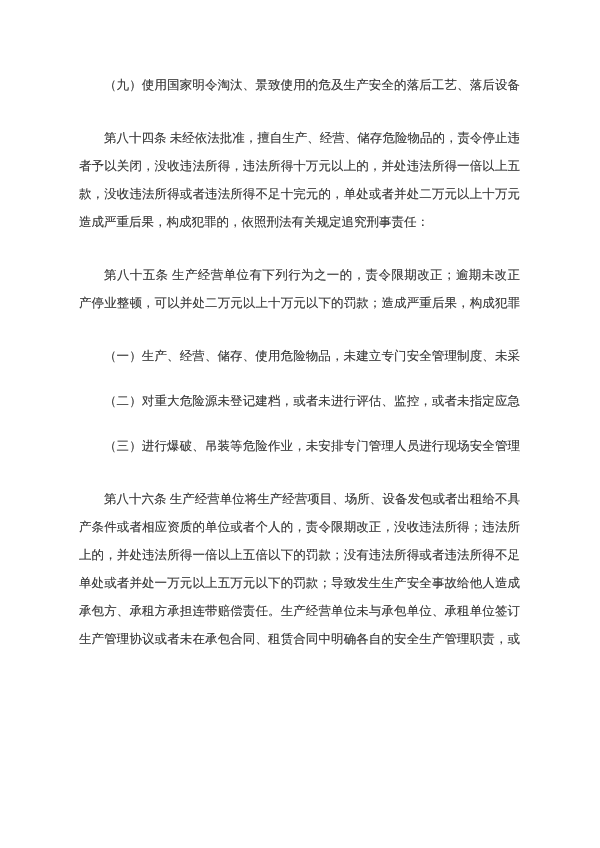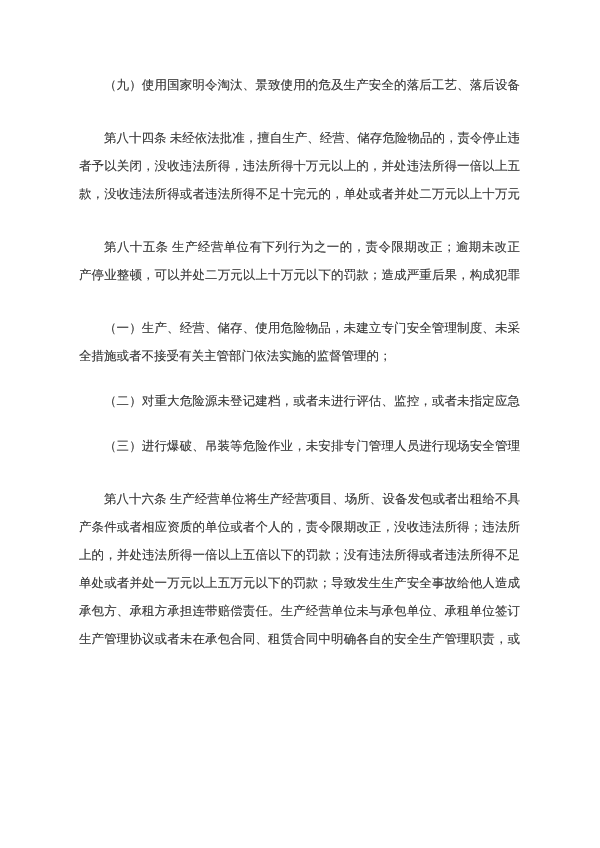--- a/index.html
+++ b/index.html
@@ -54,30 +54,30 @@
   <div class="content">
 
     <div class="para">
       <div class="line">（九）使用国家明令淘汰、景致使用的危及生产安全的落后工艺、落后设备的。</div>
     </div>
 
     <div class="para">
       <div class="line">第八十四条 未经依法批准，擅自生产、经营、储存危险物品的，责令停止违法行为或</div>
       <div class="line">者予以关闭，没收违法所得，违法所得十万元以上的，并处违法所得一倍以上五倍以下的罚</div>
       <div class="line">款，没收违法所得或者违法所得不足十完元的，单处或者并处二万元以上十万元以下的罚款；</div>
+      <div class="line">造成严重后果，构成犯罪的，依照刑法有关规定追究刑事责任：</div>
     </div>
 
     <div class="para">
       <div class="line">第八十五条 生产经营单位有下列行为之一的，责令限期改正；逾期未改正的，责令停</div>
       <div class="line">产停业整顿，可以并处二万元以上十万元以下的罚款；造成严重后果，构成犯罪的，依照有</div>
     </div>
 
     <div class="para tight">
       <div class="line">（一）生产、经营、储存、使用危险物品，未建立专门安全管理制度、未采取可靠的安</div>
-      <div class="line">全措施或者不接受有关主管部门依法实施的监督管理的；</div>
     </div>
 
     <div class="para tight">
       <div class="line">（二）对重大危险源未登记建档，或者未进行评估、监控，或者未指定应急预案的；</div>
     </div>
 
     <div class="para">
       <div class="line">（三）进行爆破、吊装等危险作业，未安排专门管理人员进行现场安全管理的。</div>
     </div>
 

